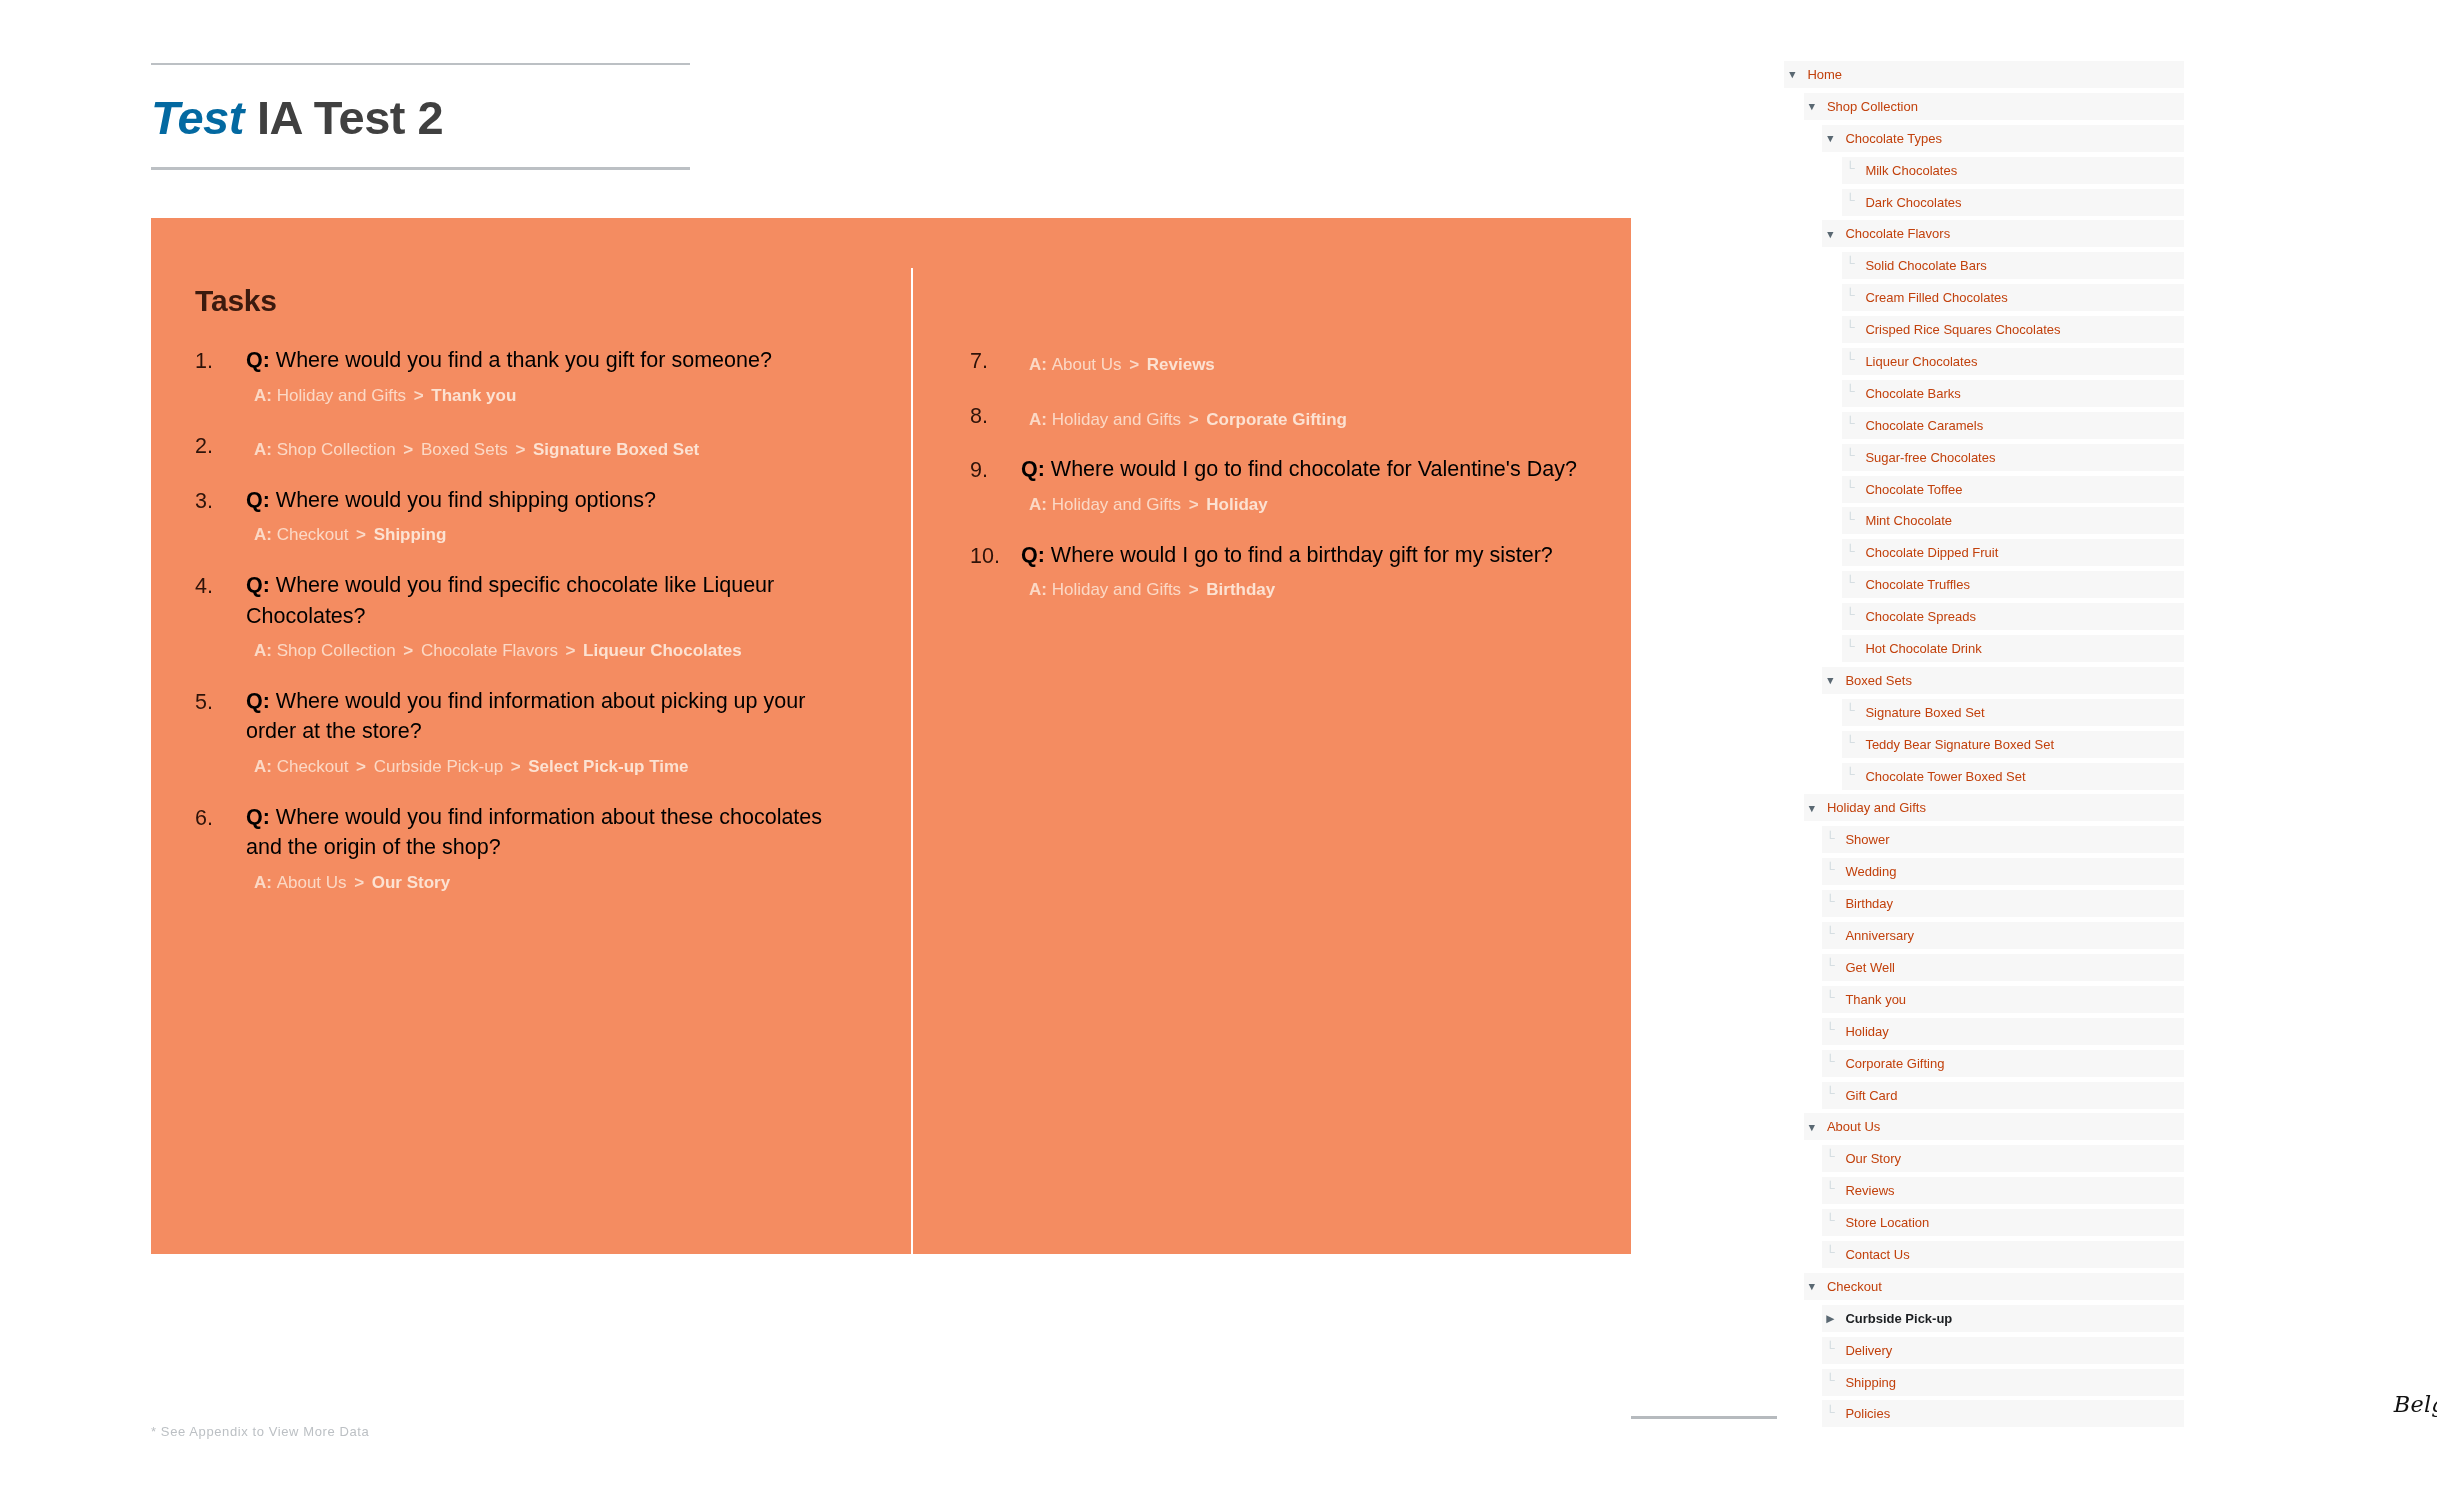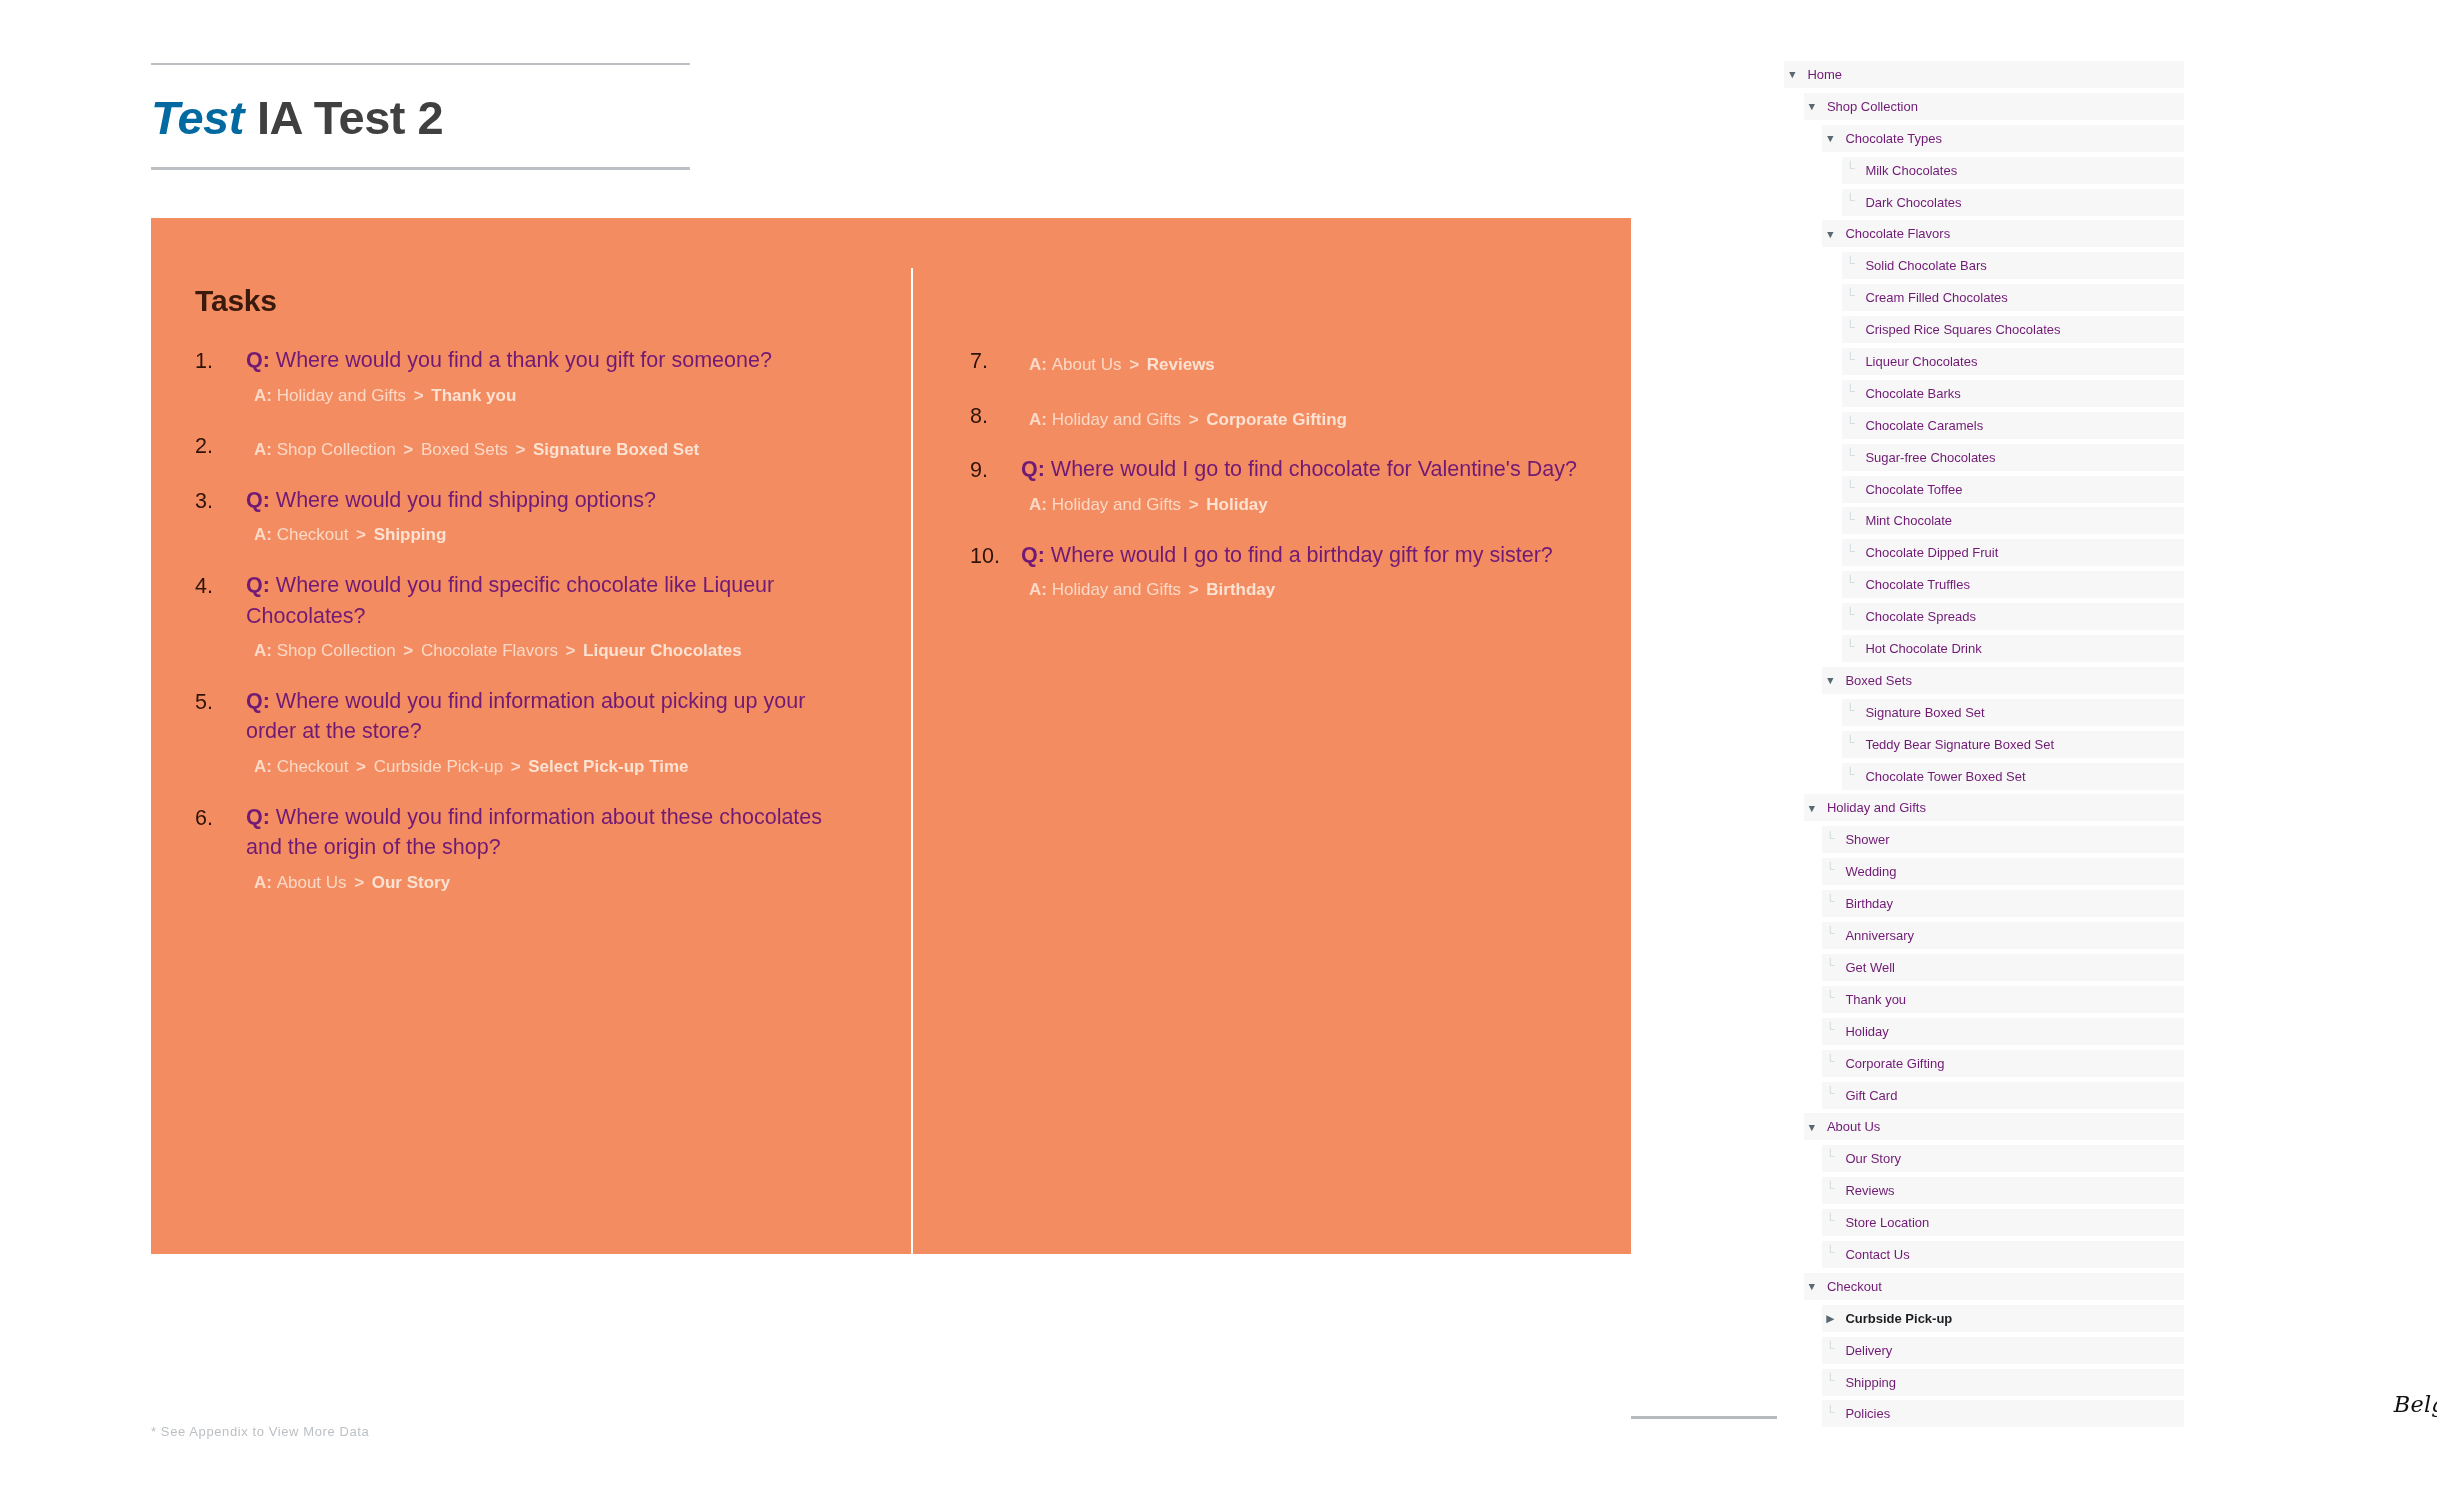--- a/index.html
+++ b/index.html
@@ -44,21 +44,21 @@
   #task-col-right{left:819px;width:634px;}
 
   .task-item{display:flex;margin-bottom:14.6px;}
   .task-num{
     width:51px;flex:0 0 51px;
     font-size:21.5px;color:#2E1309;line-height:1.42;
     padding-top:1px;
   }
   .task-body{flex:1;}
   .task-q{
-    font-size:21.5px;line-height:1.42;color:#701a75;
+    font-size:21.5px;line-height:1.42;color:#000000;
     margin:0 0 5.9px 0;
   }
   .task-q .q-label{font-weight:bold;}
   .task-a{
     font-size:17px;line-height:1.42;color:#FBD9C6;
     margin:8px;
   }
   .task-a .a-label{font-weight:bold;}
   .task-a .a-sep{font-weight:bold;padding:0 2.9px;}
   .task-a .a-last{font-weight:bold;color:#FCE2D2;}
@@ -91,21 +91,21 @@
     text-align:center;
     font-size:10.7px;
     color:#5a6872;
     line-height:1;
   }
   .tree-row .tw-icon.leaf{
     color:#cdd8dd;font-size:12.7px;
     position:relative;top:-2px;
   }
   .tree-row .tw-label{
-    font-size:13px;color:#701a75;
+    font-size:13px;color:#c2410c;
     padding-left:6.8px;white-space:nowrap;
   }
   .tree-row.bold .tw-label{font-weight:bold;color:#1c1f22;}
 
   
   .d0{margin-left:0px;width:400px;}
   .d1{margin-left:19.5px;width:380px;}
   .d2{margin-left:38px;width:362px;}
   .d3{margin-left:58px;width:342px;}
 

